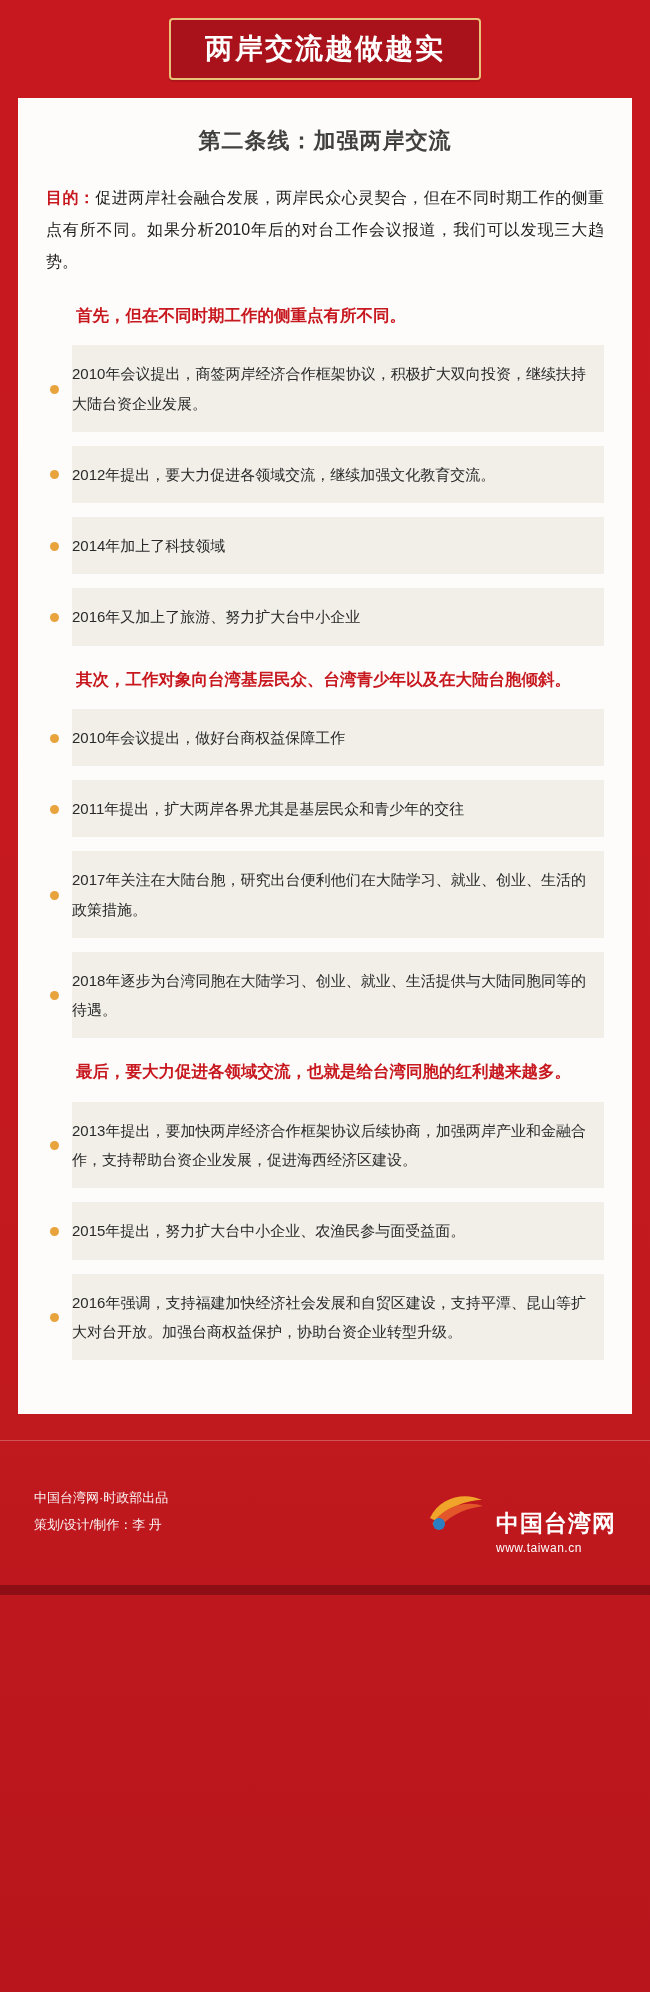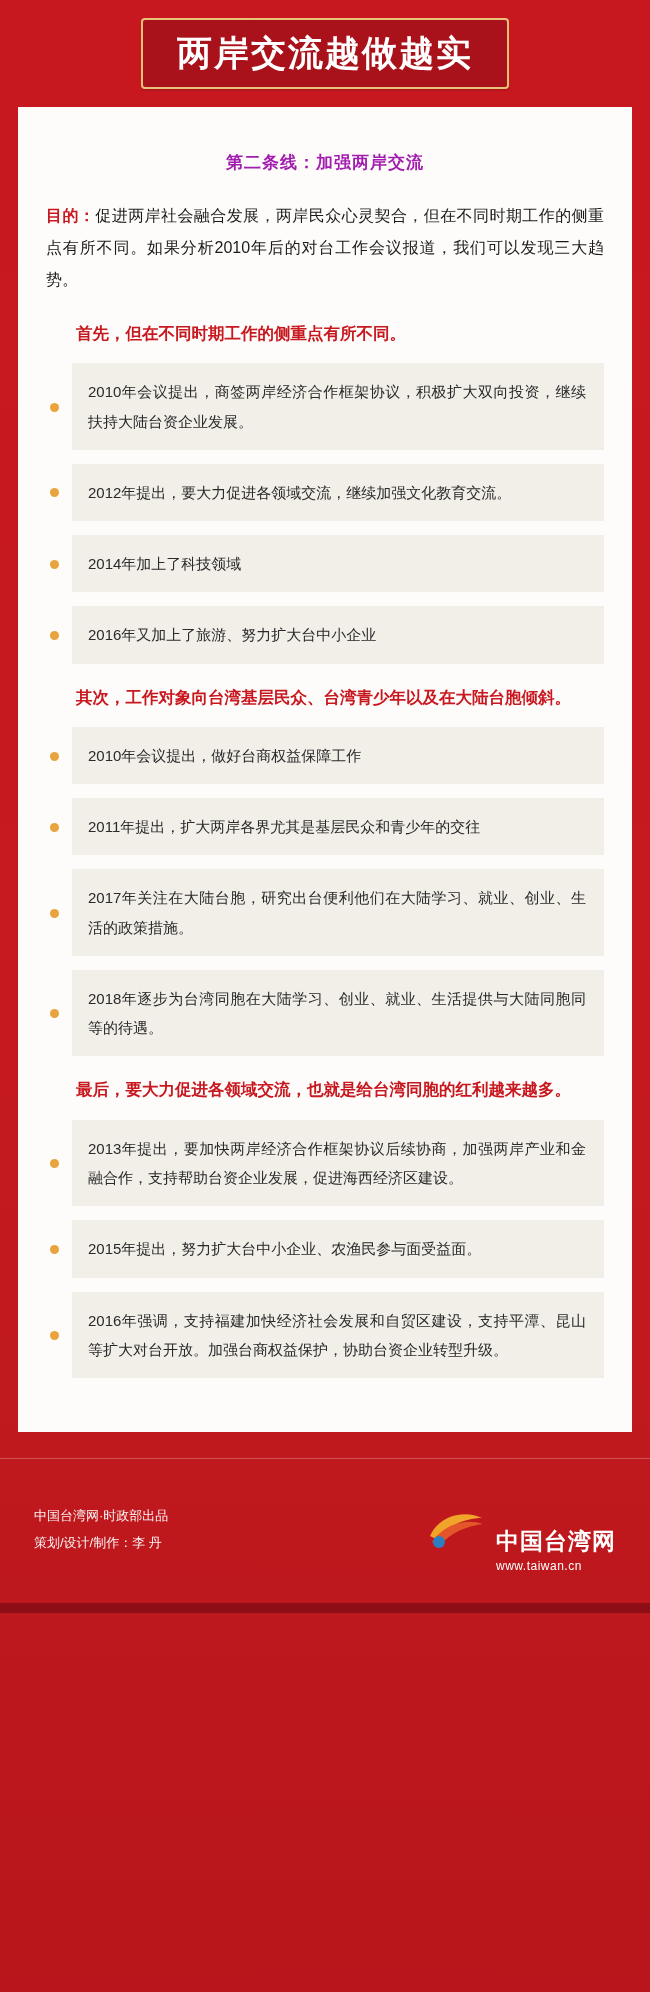--- a/index.html
+++ b/index.html
@@ -28,40 +28,40 @@
   }
   .banner {
     background: #a9121a;
     border: 2px solid #e9c27a;
     border-radius: 4px;
     padding: 10px 34px;
     box-shadow: 0 2px 0 rgba(0,0,0,0.12);
   }
   .banner-title {
     color: #ffffff;
-    font-size: 35px;
+    font-size: 28px;
     font-weight: bold;
     letter-spacing: 2px;
     white-space: nowrap;
   }
   
   .card {
     background: #fdfcfa;
     margin: 6px 18px 0 18px;
     padding: 26px 28px 40px 28px;
     box-sizing: border-box;
     min-height: 1300px;
   }
   .section-title {
     text-align: center;
-    font-size: 17px;
-    color: #a21caf;
+    font-size: 22px;
+    color: #404040;
     font-weight: bold;
     letter-spacing: 1px;
-    margin: 18px 0 26px 0;
+    margin: 2px 0 26px 0;
   }
   .lead {
     font-size: 16px;
     line-height: 2.0;
     color: #1b1b1b;
     margin: 0 0 22px 0;
     text-align: justify;
   }
   .lead .kw {
     color: #c8181f;
@@ -80,21 +80,21 @@
   
   .bullets {
     list-style: none;
     margin: 0 0 4px 0;
     padding: 0;
   }
   .bullets li {
     position: relative;
     background: #f2efe9;
     margin: 0 0 14px 26px;
-    padding: 14px 18px 14px 16px;
+    padding: 14px 18px 14px 0;
     font-size: 15px;
     line-height: 1.95;
     color: #2a2a2a;
     text-align: justify;
   }
   .bullets li .dot {
     position: absolute;
     left: -22px;
     top: 50%;
     width: 9px;

